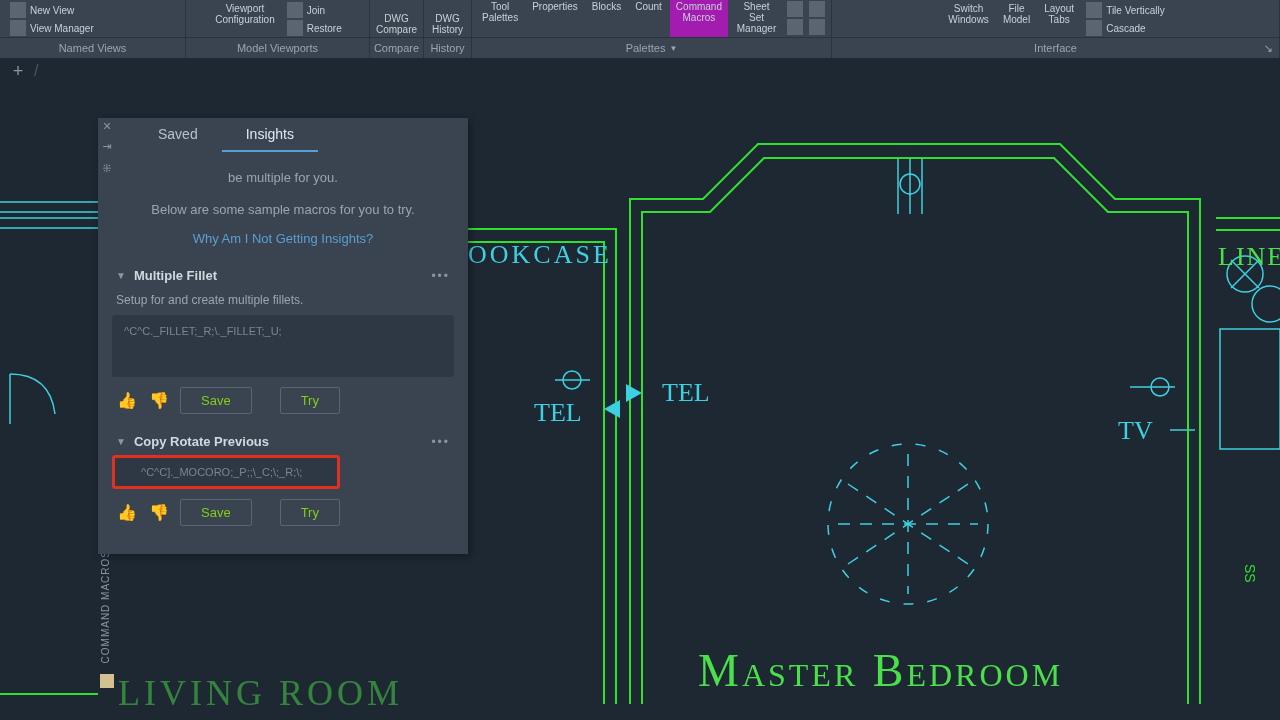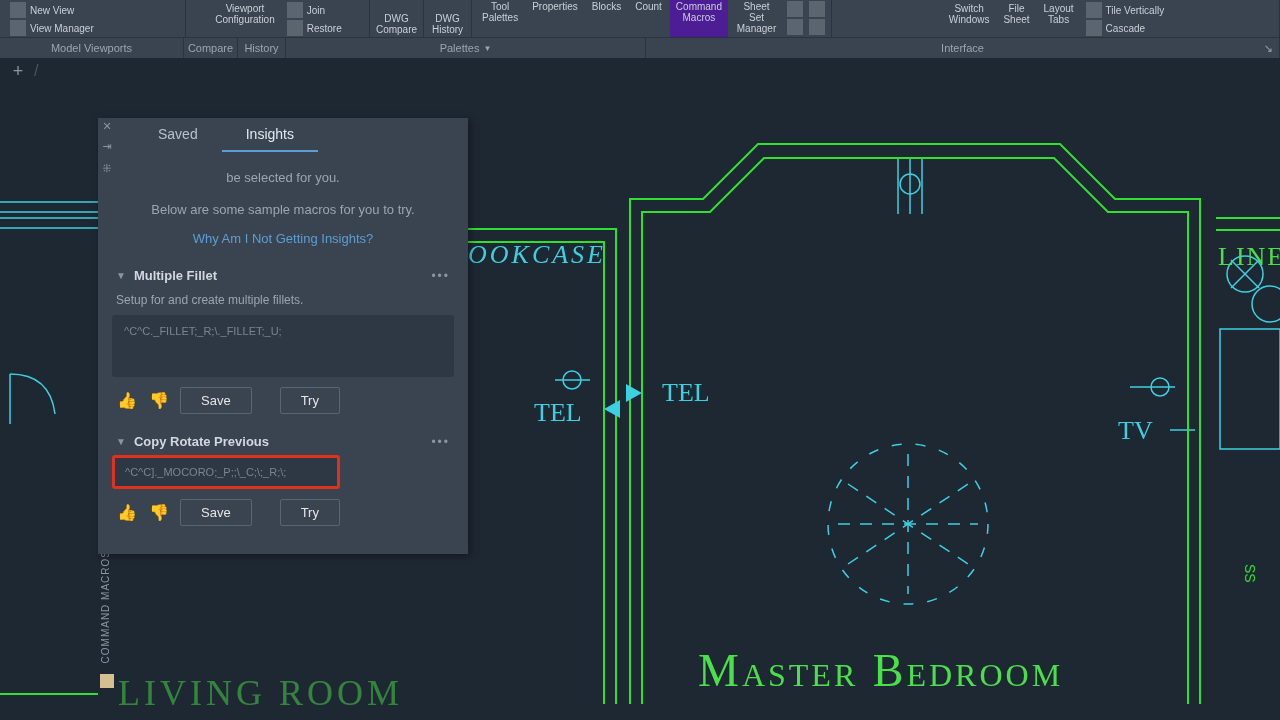--- a/index.html
+++ b/index.html
@@ -4,21 +4,21 @@
 <style>
 * { margin: 0; padding: 0; box-sizing: border-box; font-family: 'Segoe UI', Arial, sans-serif; }
 body { background: #1e2833; width: 1280px; height: 720px; overflow: hidden; position: relative; }
 
 
 .ribbon { background: #3a4450; display: flex; height: 38px; border-bottom: 1px solid #2a3340; }
 .ribbon-group { display: flex; flex-direction: column; align-items: center; justify-content: flex-end; padding: 0 4px; border-right: 1px solid #2a3340; }
 .ribbon-btns { display: flex; gap: 2px; margin-top: 8px; }
 .ribbon-btn { display: flex; flex-direction: column; align-items: center; color: #c8d0d8; font-size: 10px; padding: 2px 6px; cursor: pointer; }
 .ribbon-btn.small { flex-direction: row; gap: 4px; align-items: center; padding: 1px 4px; }
-.ribbon-btn.active { background: #4c1d95; }
+.ribbon-btn.active { background: #a21caf; }
 .ribbon-icon { width: 16px; height: 16px; background: #5a6570; display: inline-block; }
 
 .ribbon-labels { background: #3a4450; display: flex; height: 20px; font-size: 11px; color: #9aa5b0; }
 .ribbon-label { display: flex; align-items: center; justify-content: center; border-right: 1px solid #2a3340; padding: 0 8px; }
 .ribbon-label .arrow { margin-left: 4px; font-size: 8px; }
 
 
 .tabbar { background: #1e2833; height: 26px; display: flex; align-items: center; padding-left: 8px; }
 .tab-add { width: 20px; height: 20px; color: #8a95a0; font-size: 18px; cursor: pointer; display: flex; align-items: center; justify-content: center; }
 .tab-sep { color: #4a5560; margin-left: 6px; }
@@ -43,24 +43,24 @@
 .intro-text { text-align: center; margin: 6px 8px 12px 8px; line-height: 1.5; }
 .intro-link { color: #5a9fd4; text-align: center; font-size: 13px; cursor: pointer; margin-bottom: 16px; }
 
 .macro-card { margin-bottom: 10px; }
 .macro-head { display: flex; align-items: center; padding: 6px 4px; }
 .macro-chev { color: #8a95a0; font-size: 10px; margin-right: 8px; cursor: pointer; }
 .macro-title { color: #d0d8e0; font-weight: 600; font-size: 13px; flex: 1; }
 .macro-menu { color: #8a95a0; cursor: pointer; letter-spacing: 2px; font-size: 12px; }
 .macro-desc { color: #9aa5b0; font-size: 12px; padding: 4px 4px 8px 4px; }
 .macro-code { background: #2e3844; border-radius: 3px; padding: 10px 12px; color: #7a8590; font-size: 11px; min-height: 62px; font-family: 'Segoe UI', sans-serif; }
-.macro-code.hl { border: 3px solid #e03020; width: 228px; min-height: 32px; padding: 8px 10px; }
+.macro-code.hl { border: 3px solid #e03020; width: 228px; min-height: 32px; padding: 8px 26px; }
 .macro-actions { display: flex; align-items: center; gap: 10px; padding: 10px 4px 4px 4px; }
 .thumb { width: 22px; height: 22px; color: #7a8590; cursor: pointer; display: flex; align-items: center; justify-content: center; font-size: 16px; }
-.btn { background: transparent; border: 1px solid #5a6570; color: #e5e5e5; padding: 5px 20px; font-size: 13px; cursor: pointer; border-radius: 2px; }
+.btn { background: transparent; border: 1px solid #5a6570; color: #84cc16; padding: 5px 20px; font-size: 13px; cursor: pointer; border-radius: 2px; }
 
 
 .dwg-label { position: absolute; font-family: Georgia, serif; pointer-events: none; }
 .dwg-cyan { color: #3dd0e0; }
 .dwg-green { color: #4ae04a; font-variant: small-caps; }
 
 .slider { position: absolute; top: 94px; left: 192px; width: 98px; height: 12px; }
 .slider-track { position: absolute; top: 5px; width: 100%; height: 1px; background: #6a7580; }
 .slider-thumb { position: absolute; left: 46px; top: 0; width: 6px; height: 12px; background: #c8d0d8; }
 .slider-end { position: absolute; top: 1px; width: 1px; height: 10px; background: #6a7580; }
@@ -122,38 +122,39 @@
         <span class="ribbon-icon"></span>
         <span class="ribbon-icon"></span>
       </div>
     </div>
   </div>
   <div class="ribbon-group" style="flex:1;">
     <div class="ribbon-btns">
       <div class="ribbon-btn" style="white-space:pre-line;text-align:center;">Switch
 Windows</div>
       <div class="ribbon-btn" style="white-space:pre-line;text-align:center;">File
-Sheet</div>
+Model</div>
       <div class="ribbon-btn" style="white-space:pre-line;text-align:center;">Layout
 Tabs</div>
       <div style="display:flex;flex-direction:column;">
         <div class="ribbon-btn small">
             <span class="ribbon-icon"></span>
             <span>Tile Vertically</span>
           </div>
         <div class="ribbon-btn small">
             <span class="ribbon-icon"></span>
             <span>Cascade</span>
           </div>
       </div>
     </div>
   </div>
 </div>
 
 <div class="ribbon-labels">
+  <div class="ribbon-label" style="width:186px;">Named Views</div>
   <div class="ribbon-label" style="width:184px;">Model Viewports</div>
   <div class="ribbon-label" style="width:54px;">Compare</div>
   <div class="ribbon-label" style="width:48px;">History</div>
   <div class="ribbon-label" style="width:360px;">
       <span>Palettes</span>
       <span class="arrow">▼</span>
     </div>
   <div class="ribbon-label" style="flex:1;position:relative;text-align:right;">
       <span>Interface</span>
       <span style="position:absolute;right:6px;">↘</span>
@@ -211,21 +212,21 @@
     <path d="M 630 620 L 630 115 L 703 115 L 758 60 L 1060 60 L 1115 115 L 1200 115 L 1200 620"></path>
     <path d="M 642 620 L 642 128 L 710 128 L 764 74 L 1054 74 L 1108 128 L 1188 128 L 1188 620"></path>
     <path d="M 1216 134 L 1280 134 M 1216 146 L 1280 146"></path>
     <line x1="0" y1="610" x2="98" y2="610"></line>
     <text x="1250" y="480" fill="#30e030" stroke="none" font-size="14" writing-mode="tb">SS</text>
   </g>
   <polygon points="604,325 620,316 620,334" fill="#3dd0e0"></polygon>
   <polygon points="642,309 626,300 626,318" fill="#3dd0e0"></polygon>
 </svg>
 
-<div class="dwg-label dwg-cyan" style="left:468px;top:156px;font-size:26px;letter-spacing:3px;font-style:italic;">OOKCASE</div>
+<div class="dwg-label dwg-cyan" style="left:468px;top:156px;font-size:26px;letter-spacing:3px;">OOKCASE</div>
 <div class="dwg-label dwg-cyan" style="left:534px;top:314px;font-size:26px;">TEL</div>
 <div class="dwg-label dwg-cyan" style="left:662px;top:294px;font-size:26px;">TEL</div>
 <div class="dwg-label dwg-cyan" style="left:1118px;top:332px;font-size:26px;">TV</div>
 <div class="dwg-label dwg-green" style="left:1218px;top:158px;font-size:26px;letter-spacing:2px;font-variant:small-caps;">LINE</div>
 <div class="dwg-label dwg-green" style="left:698px;top:560px;font-size:46px;letter-spacing:3px;font-variant:small-caps;">Master Bedroom</div>
 <div class="dwg-label dwg-green" style="left:118px;top:588px;font-size:36px;letter-spacing:4px;opacity:.5;">LIVING ROOM</div>
 </div>
 
 <div class="panel-controls">
   <div class="panel-ctrl">✕</div>
@@ -236,21 +237,21 @@
 <div class="panel-sideicon"></div>
 
 <div class="panel-container">
   <div style="margin-left:18px;">
     <div class="panel-tabs">
       <div class="panel-tab">Saved</div>
       <div class="panel-tab active">Insights</div>
     </div>
   </div>
   <div class="panel-body">
-    <div class="intro-text">be selected for you.</div>
+    <div class="intro-text">be multiple for you.</div>
     <div class="intro-text">Below are some sample macros for you to try.</div>
     <div class="intro-link">Why Am I Not Getting Insights?</div>
 
     <div class="macro-card">
       <div class="macro-head">
         <span class="macro-chev">▼</span>
         <span class="macro-title">Multiple Fillet</span>
         <span class="macro-menu">•••</span>
       </div>
       <div class="macro-desc">Setup for and create multiple fillets.</div>

